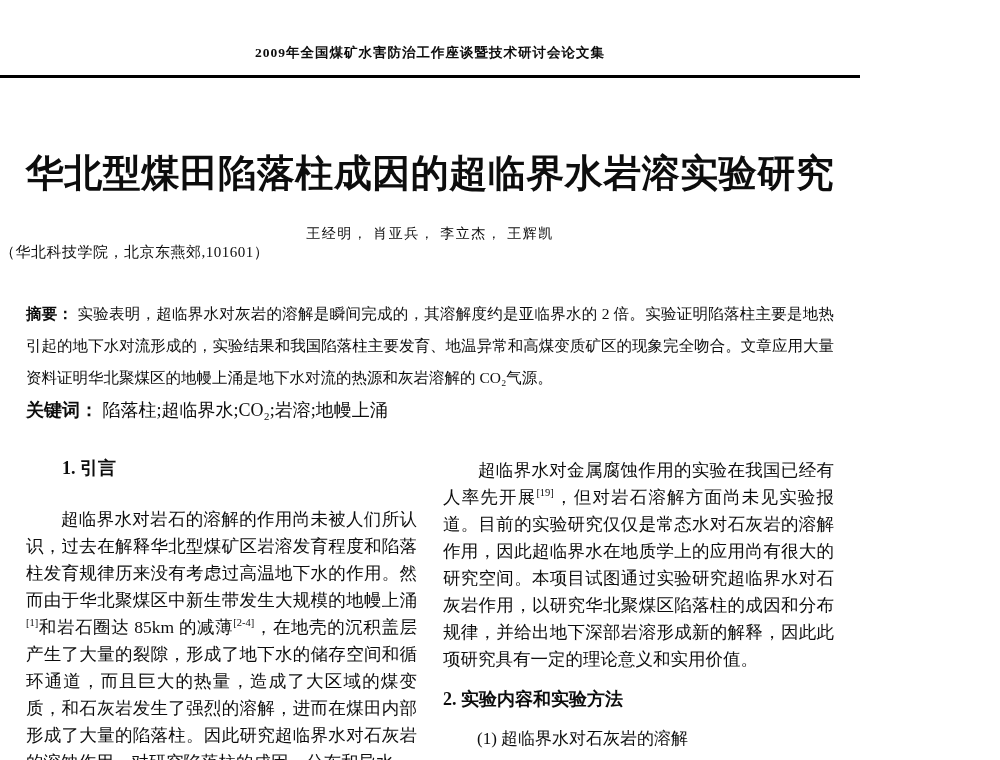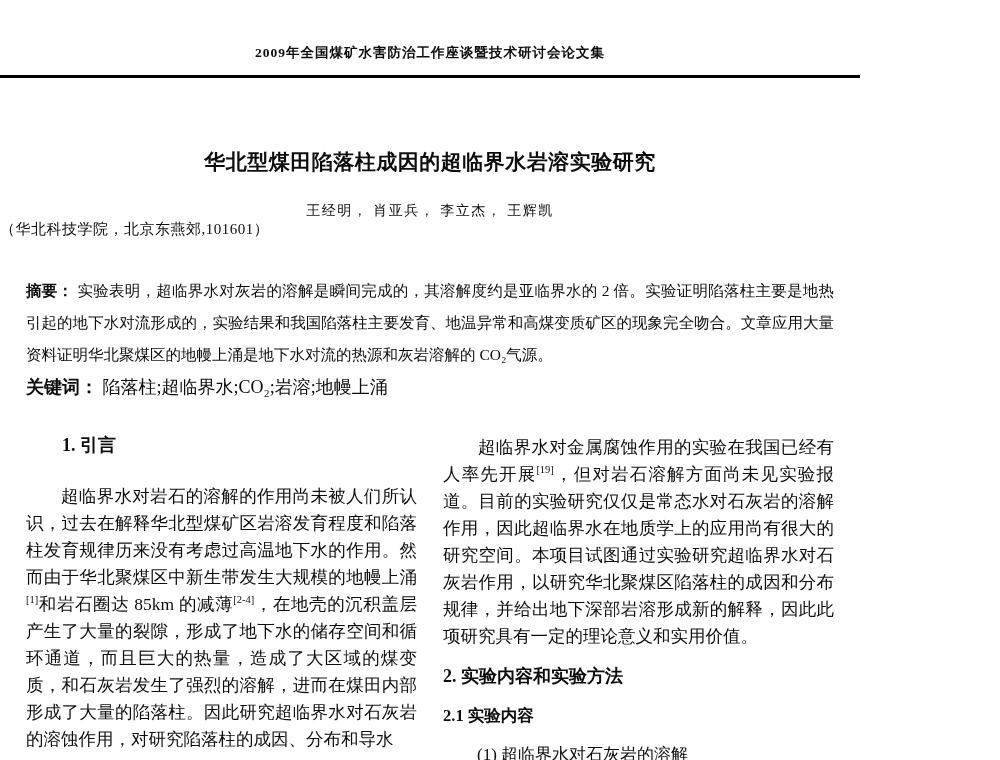--- a/index.html
+++ b/index.html
@@ -9,21 +9,21 @@
     background:#ffffff; color:#0d0d0d;
     font-family:"Liberation Serif","DejaVu Serif",serif;
   }
   .header-text {
     padding-top:44px; text-align:center;
     font-size:13.5px; font-weight:bold; letter-spacing:1px;
   }
   .header-rule { width:898px; height:3px; background:#000; margin:13px auto 0; }
   .title {
     margin-top:70px; text-align:center;
-    font-size:21px; font-weight:bold; letter-spacing:0.5px;
+    font-size:38px; font-weight:bold; letter-spacing:0.5px;
   }
   .authors { margin-top:26px; text-align:center; font-size:14px; letter-spacing:1.5px; }
   .affiliation { font-size:15px; letter-spacing:0.5px; }
   .abstract {
     width:808px; margin:36px auto 0;
     font-size:15.5px; line-height:32px; text-align:justify;
   }
   .keywords { width:808px; margin:0 auto; font-size:18px; line-height:32px; }
   .bold-label { font-weight:bold; }
   .columns { width:808px; margin:16px auto 0; display:flex; gap:26px; }
@@ -59,19 +59,18 @@
   <div class="columns">
 
     <div class="col col-left">
       <h2 class="sec-heading first">1. 引言</h2>
       <p class="body-para"><span>超临界水对岩石的溶解的作用尚未被人们所认识，过去在解释华北型煤矿区岩溶发育程度和陷落柱发育规律历来没有考虑过高温地下水的作用。然而由于华北聚煤区中新生带发生大规模的地幔上涌</span><sup class="cite">[1]</sup><span>和岩石圈达 85km 的减薄</span><sup class="cite">[2-4]</sup><span>，在地壳的沉积盖层产生了大量的裂隙，形成了地下水的储存空间和循环通道，而且巨大的热量，造成了大区域的煤变质，和石灰岩发生了强烈的溶解，进而在煤田内部形成了大量的陷落柱。因此研究超临界水对石灰岩的溶蚀作用，对研究陷落柱的成因、分布和导水</span></p>
     </div>
 
     <div class="col col-right">
       <p class="body-para"><span>超临界水对金属腐蚀作用的实验在我国已经有人率先开展</span><sup class="cite">[19]</sup><span>，但对岩石溶解方面尚未见实验报道。目前的实验研究仅仅是常态水对石灰岩的溶解作用，因此超临界水在地质学上的应用尚有很大的研究空间。本项目试图通过实验研究超临界水对石灰岩作用，以研究华北聚煤区陷落柱的成因和分布规律，并给出地下深部岩溶形成新的解释，因此此项研究具有一定的理论意义和实用价值。</span></p>
       <h2 class="sec-heading">2. 实验内容和实验方法</h2>
-      <h3 class="sub-heading">2.1 实验内容</h3>
       <p class="item-line">(1) 超临界水对石灰岩的溶解</p>
     </div>
 
   </div>
 
 </div>
 
 </body></html>

